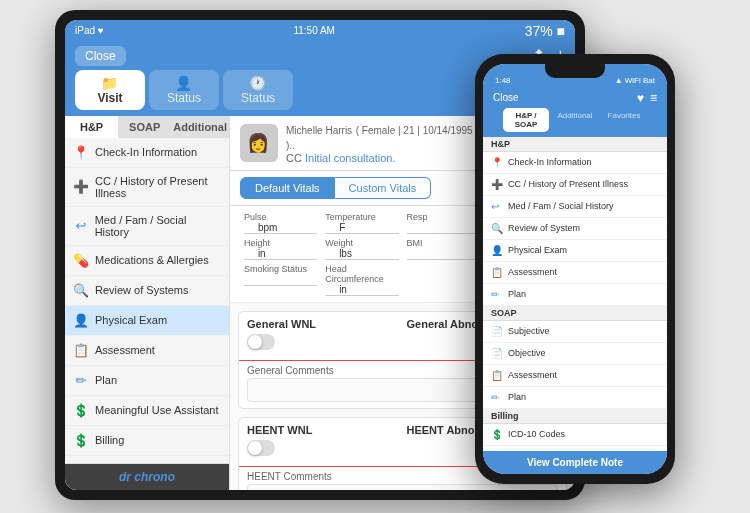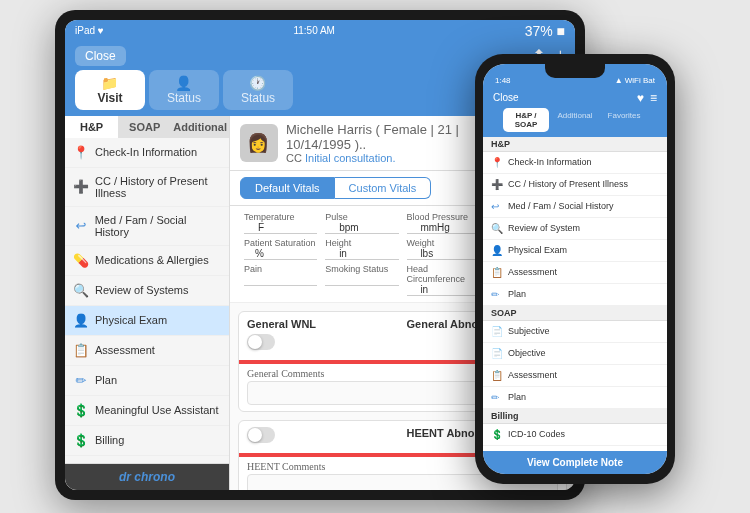--- a/index.html
+++ b/index.html
@@ -180,21 +180,21 @@
       border-radius: 6px;
       background: #ccc;
       overflow: hidden;
       display: flex;
       align-items: center;
       justify-content: center;
       font-size: 18px;
     }
     .patient-info { flex: 1; }
     .patient-name { font-size: 13px; font-weight: 600; color: #333; }
-    .patient-name span { color: #666; font-weight: 400; font-size: 13px; }
+    .patient-name span { color: #666; font-weight: 400; font-size: 10px; }
     .patient-cc { font-size: 11px; }
     .patient-cc-label { color: #666; }
     .patient-cc-value { color: #4a90d9; }
     .patient-date { font-size: 11px; color: #666; text-align: right; }
     .vitals-btn {
       background: #f5a623;
       color: white;
       border-radius: 4px;
       padding: 3px 8px;
       font-size: 11px;
@@ -280,23 +280,22 @@
       width: 14px;
       height: 14px;
       background: white;
       border-radius: 50%;
       top: 1px;
       left: 1px;
       box-shadow: 0 1px 3px rgba(0,0,0,0.3);
     }
     .exam-comment-row {
       padding: 4px 8px 6px;
-      border-top: 4px solid #ef4444;
+      border-top: 1px solid #ef4444;
       position: relative;
-      font-family: Liberation Serif, serif;
     }
     .exam-comment-label { font-size: 10px; color: #666; margin-bottom: 2px; }
     .exam-comment-box {
       width: 100%;
       height: 24px;
       border: 1px solid #e0e0e0;
       border-radius: 4px;
       background: #fafafa;
     }
     .pencil-icon {
@@ -537,30 +536,26 @@
             </div>
           </div>
 
           <div class="vitals-tabs">
             <div class="vitals-tab active">Default Vitals</div>
             <div class="vitals-tab">Custom Vitals</div>
           </div>
 
           <div class="vitals-grid">
             <div class="vitals-field">
+              <div class="vitals-label">Pulse</div>
+              <div class="vitals-input">&nbsp;&nbsp;&nbsp;&nbsp; bpm</div>
+            </div>
+            <div class="vitals-field">
               <div class="vitals-label">Temperature</div>
               <div class="vitals-input">&nbsp;&nbsp;&nbsp;&nbsp; F</div>
-            </div>
-            <div class="vitals-field">
-              <div class="vitals-label">Pulse</div>
-              <div class="vitals-input">&nbsp;&nbsp;&nbsp;&nbsp; bpm</div>
-            </div>
-            <div class="vitals-field">
-              <div class="vitals-label">Blood Pressure</div>
-              <div class="vitals-input">&nbsp;&nbsp;&nbsp;&nbsp; mmHg</div>
             </div>
             <div class="vitals-field">
               <div class="vitals-label">Resp</div>
               <div class="vitals-input">&nbsp;</div>
             </div>
             <div class="vitals-field">
               <div class="vitals-label">Patient Saturation</div>
               <div class="vitals-input">&nbsp;&nbsp;&nbsp; %</div>
             </div>
             <div class="vitals-field">
@@ -606,20 +601,21 @@
               <div class="exam-comment-row">
                 <div class="exam-comment-label">General Comments</div>
                 <div class="exam-comment-box"></div>
                 <span class="pencil-icon">✏</span>
               </div>
             </div>
 
             <div class="exam-section">
               <div class="exam-row">
                 <div class="exam-col">
+                  <div class="exam-section-title">HEENT WNL</div>
                   <div class="toggle-row">
                     <div class="toggle"></div>
                   </div>
                 </div>
                 <div class="exam-col">
                   <div class="exam-section-title">HEENT Abnormal</div>
                 </div>
               </div>
               <div class="exam-comment-row">
                 <div class="exam-comment-label">HEENT Comments</div>

